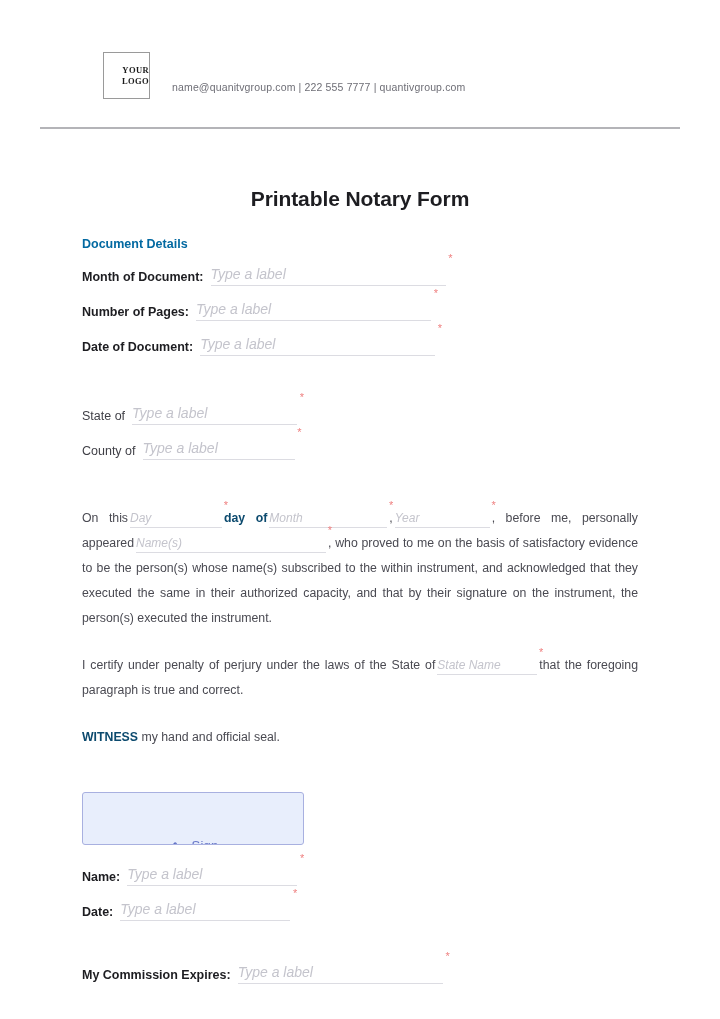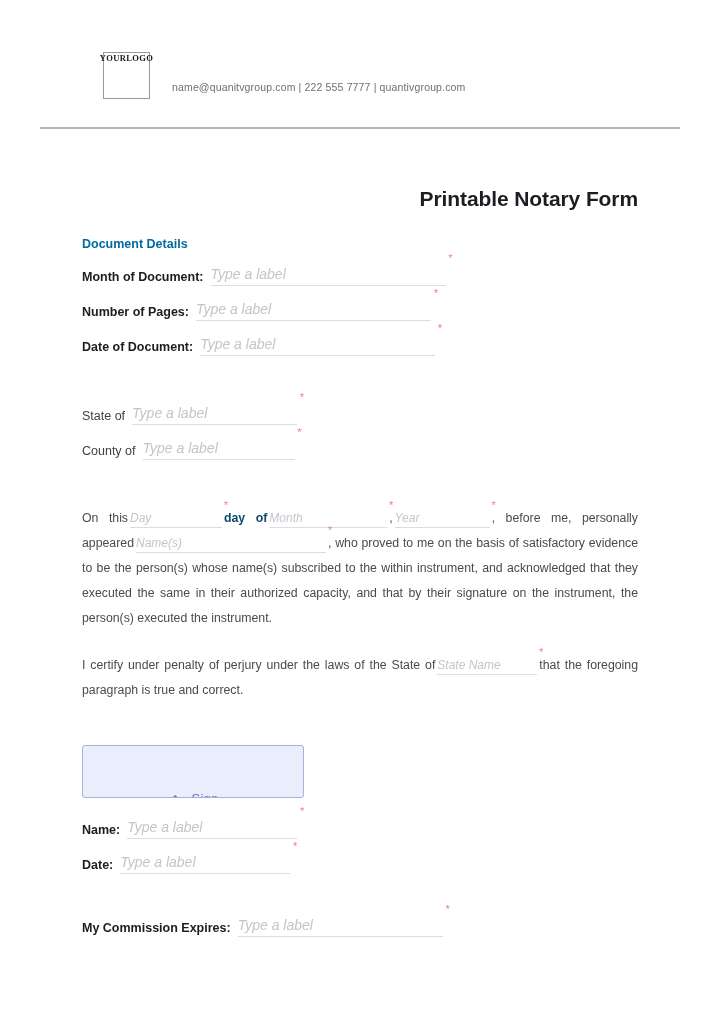--- a/index.html
+++ b/index.html
@@ -22,22 +22,22 @@
     display: flex;
     align-items: center;
     padding: 52px 0 0 103px;
   }
 
   .logo-box {
     width: 47px;
     height: 47px;
     border: 1px solid #9a9a9a;
     display: flex;
-    flex-direction: row;
-    align-items: flex-start;
+    flex-direction: column;
+    align-items: flex-end;
     justify-content: center;
     flex: none;
     margin-right: 22px;
   }
 
   .logo-box span {
     font-family: "Liberation Serif", serif;
     font-size: 8.5px;
     font-weight: 700;
     letter-spacing: .4px;
@@ -65,21 +65,21 @@
     background: #b4b4b8;
     margin: 28px 40px 0 40px;
   }
 
   
   .form {
     padding: 0 82px;
   }
 
   .form-title {
-    text-align: right;
+    text-align: center;
     font-size: 21px;
     font-weight: 700;
     color: #1d1d21;
     margin-top: 58px;
     letter-spacing: -.1px;
   }
 
   .form-desc {
     font-size: 12px;
     font-style: italic;
@@ -272,20 +272,21 @@
       <span class="field-ph">Type a label</span>
       <span class="req">*</span>
     </span>
   </div>
 
   <div class="para"><span>On this</span><span class="inline-field w-day"><span class="field-ph">Day</span><span class="req">*</span></span><b>day of</b><span class="inline-field w-month"><span class="field-ph">Month</span><span class="req">*</span></span><span>,</span><span class="inline-field w-year"><span class="field-ph">Year</span><span class="req">*</span></span><span>, before me,</span>
     <span>personally appeared</span><span class="inline-field w-names"><span class="field-ph">Name(s)</span><span class="req">*</span></span><span>, who proved to me on the basis of satisfactory evidence to be the person(s) whose name(s) subscribed to the within instrument, and acknowledged that they executed the same in their authorized capacity, and that by their signature on the instrument, the person(s) executed the instrument.</span></div>
 
   <div class="para tight"><span>I certify under penalty of perjury under the laws of the State of</span><span class="inline-field w-sname"><span class="field-ph">State Name</span><span class="req">*</span></span><span>that the foregoing paragraph is true and correct.</span></div>
 
+  <div class="para tight"><b>WITNESS</b><span> my hand and official seal.</span></div>
 
   <div class="sign-wrap">
     <div class="sign-box">
       <div class="sign-inner">
         <svg class="sign-icon" width="17" height="15" viewBox="0 0 17 15">
           <path d="M1 12.2c2.1.6 3.3-.4 3.9-2.3.5-1.7.6-3.6 1.6-4.6.9-.9 2 .1 1.7 1.6-.3 1.5-1.6 3.3-1.1 4.4.5 1 2.2.6 3.3-.3" fill="none" stroke="#5d6ec4" stroke-width="1.35" stroke-linecap="round"></path>
           <path d="M11.1 12.7l4.4-4.4" fill="none" stroke="#5d6ec4" stroke-width="1.35" stroke-linecap="round"></path>
         </svg>
         <span class="sign-text">Sign</span>
       </div>

